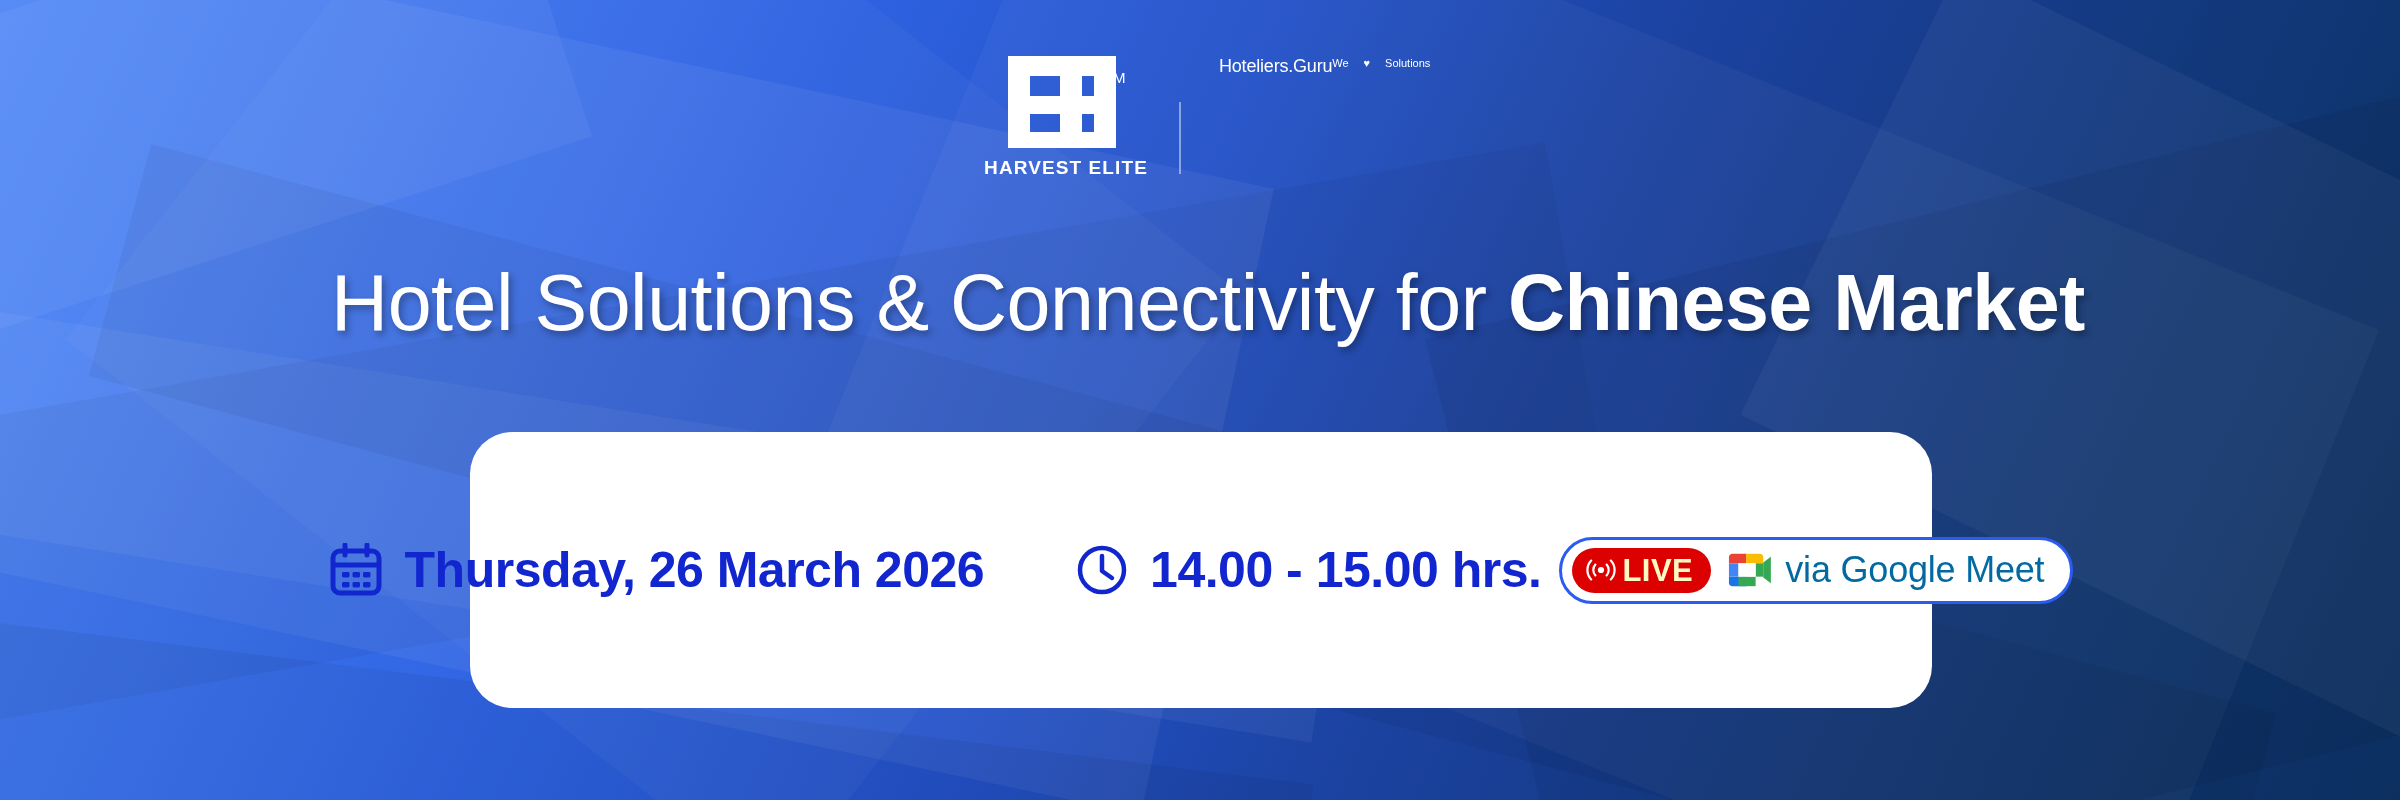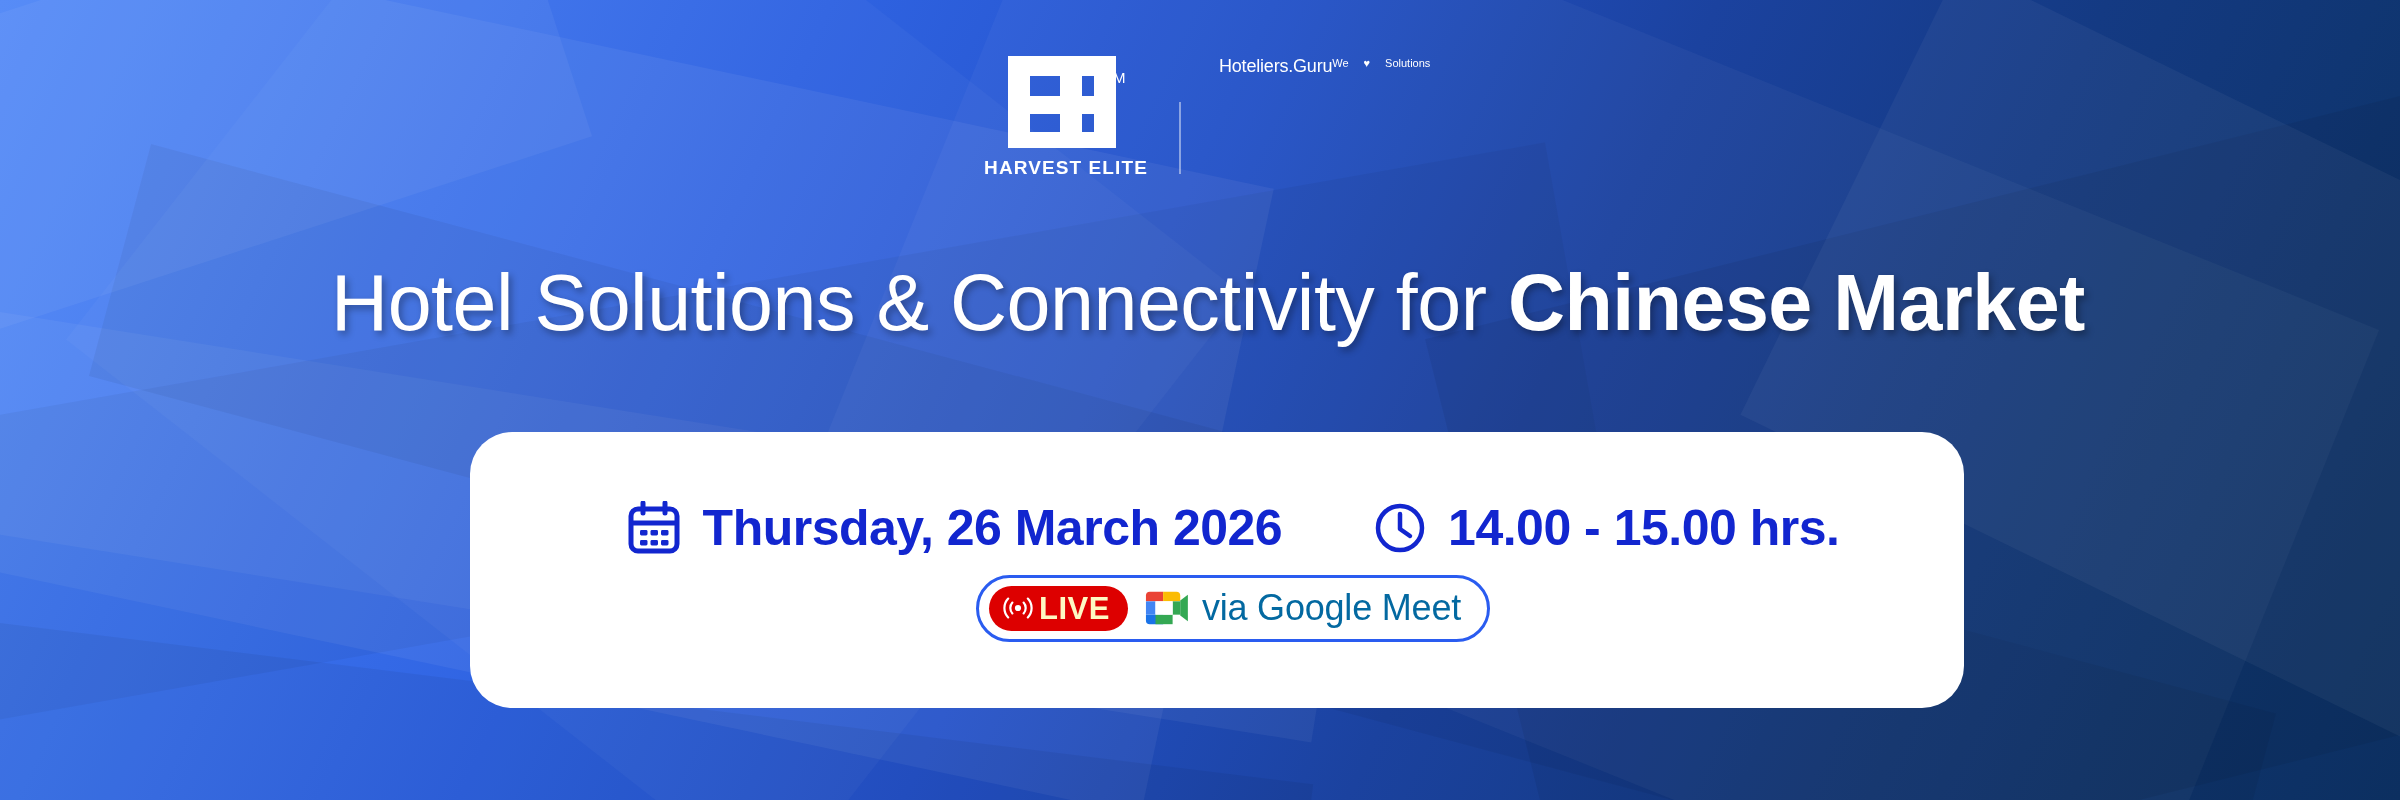--- a/index.html
+++ b/index.html
@@ -194,25 +194,24 @@
   
   .card {
     position: absolute;
     left: 470px;
     top: 432px;
     width: 1462px;
     height: 276px;
     background: #ffffff;
     border-radius: 42px;
     display: flex;
-    flex-direction: column;
+    flex-direction: row;
     align-items: center;
     justify-content: center;
     gap: 18px;
-    padding-left: 32px;
   }
   .card-row {
     display: flex;
     align-items: center;
     justify-content: center;
     gap: 92px;
   }
   .meta {
     display: flex;
     align-items: center;

